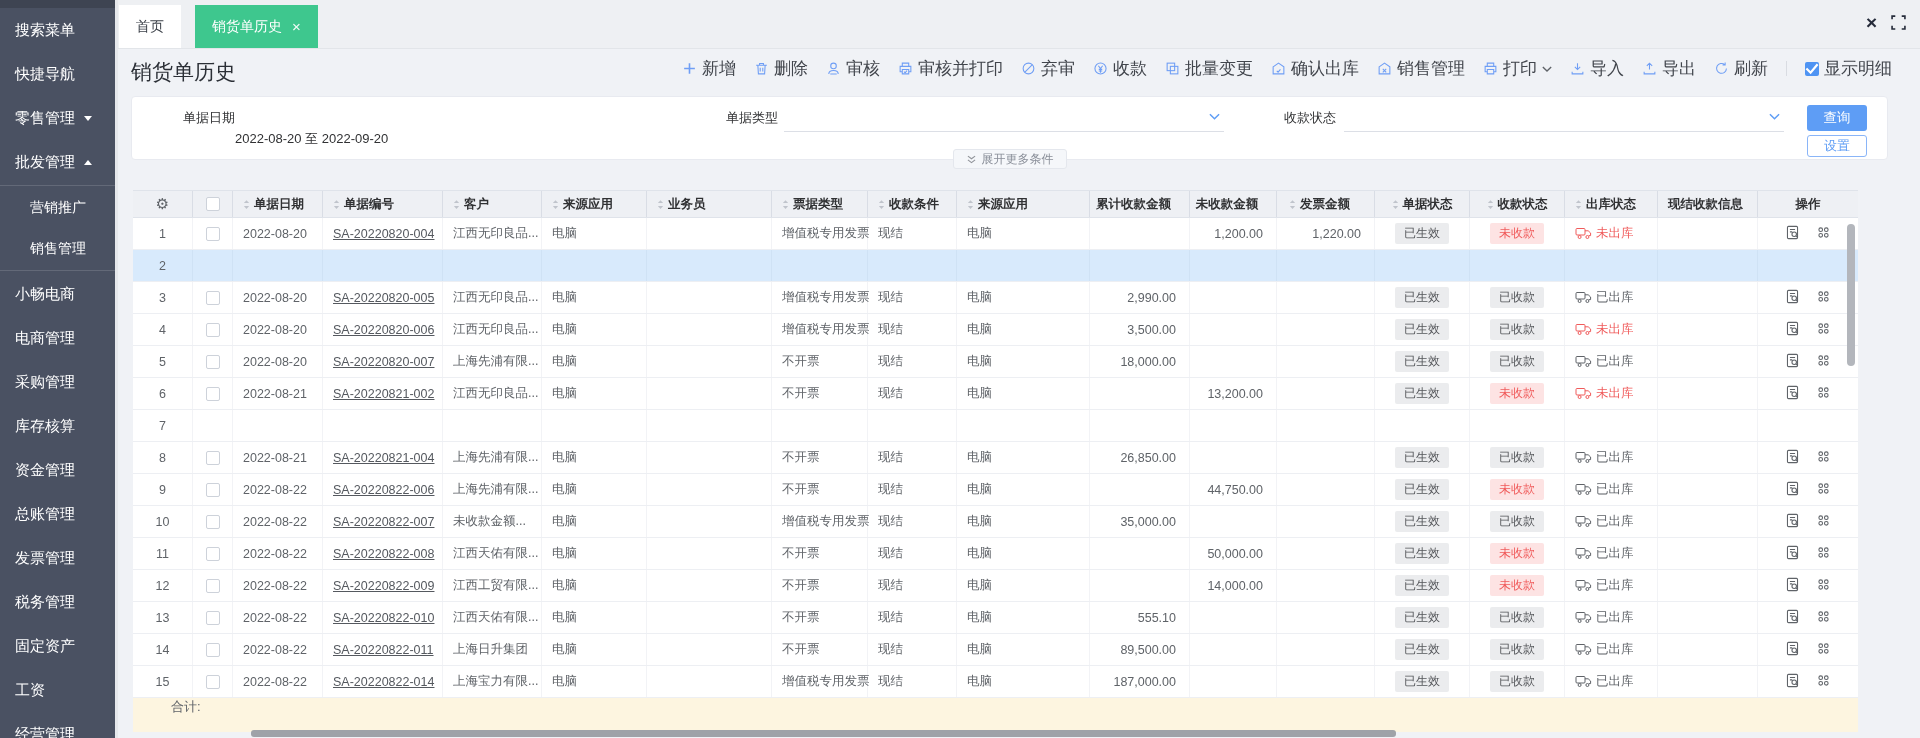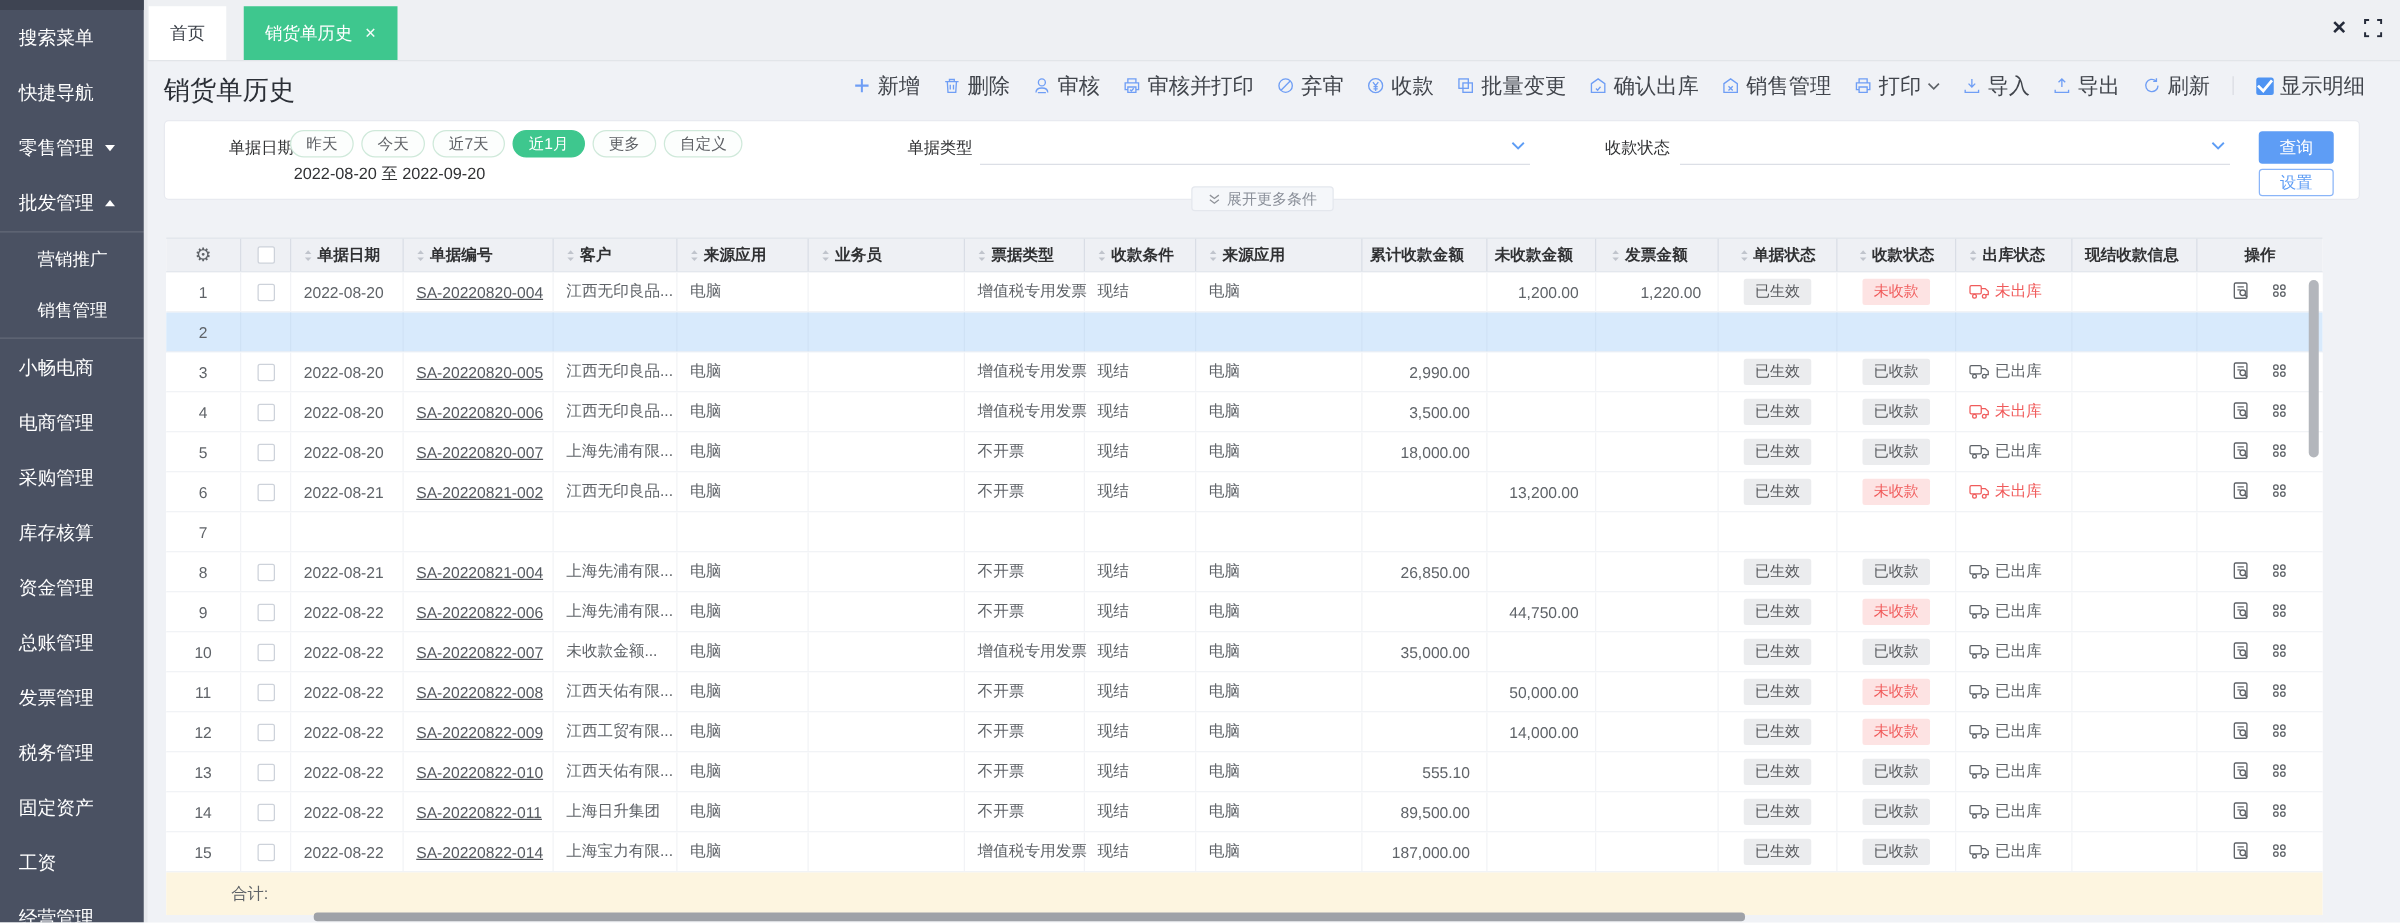--- a/index.html
+++ b/index.html
@@ -67,21 +67,21 @@
   .td:last-child { border-right:none; }
   .cbx { width:14px; height:14px; border:1px solid #cdd2da; border-radius:2px; background:#fff; cursor:pointer; }
   .doclink { text-decoration:underline; color:#55595f; cursor:pointer; }
   .badge { display:inline-block; padding:3px 9px; font-size:12px; background:#ebecee; color:#54565a; border-radius:2px; line-height:1.2; }
   .badge.danger { background:#fde3e3; color:#f05b5b; }
   .outstat { display:flex; align-items:center; gap:4px; color:#5f6368; }
   .outstat.danger { color:#f05b5b; }
   .outstat svg { width:17px; height:13px; }
   .ops { display:flex; gap:16px; justify-content:center; align-items:center; width:100%; }
   .ops svg { width:15px; height:15px; color:#5f6368; cursor:pointer; }
-  .summary-row { display:flex; align-items:center; height:34px; background:#fdf5e0; font-size:13px; color:#5f6368; padding-left:52px; }
+  .summary-row { display:flex; align-items:flex-start; height:34px; background:#fdf5e0; font-size:13px; color:#5f6368; padding-left:38px; }
 
   .vscroll { position:absolute; left:1847px; top:224px; width:8px; height:142px; background:#b3b6bc; border-radius:4px; z-index:6; cursor:pointer; }
   .hscroll { position:absolute; left:251px; top:730px; width:1145px; height:7px; background:#9fa2a8; border-radius:3px; z-index:6; cursor:pointer; }
 </style>
 </head>
 <body>
 
 <div class="sidebar">
   <div class="sidebar-top"></div>
   <div id="side-items">
@@ -288,28 +288,20 @@
         <svg width="10" height="8" viewBox="0 0 10 8">
           <path d="M1 4l3 3 5-6" stroke="#fff" stroke-width="1.6" fill="none"></path>
         </svg>
       </span>
       <span class="lbl">显示明细</span>
     </div>
   </div>
 
 <div class="filter-panel">
   <span class="f-label" style="left:51px; top:12px;">单据日期</span>
-  <div class="pills" id="pills">
-      <div class="pill">昨天</div>
-      <div class="pill">今天</div>
-      <div class="pill">近7天</div>
-      <div class="pill active">近1月</div>
-      <div class="pill">更多</div>
-      <div class="pill">自定义</div>
-    </div>
   <span class="f-daterange">2022-08-20 至 2022-09-20</span>
 
   <span class="f-label" style="left:594px; top:12px;">单据类型</span>
   <div class="uselect" style="left:652px; width:440px;">
     <svg viewBox="0 0 12 8">
         <path d="M1 1.5l5 5 5-5" stroke="currentColor" stroke-width="1.6" fill="none"></path>
       </svg>
   </div>
 
   <span class="f-label" style="left:1152px; top:12px;">收款状态</span>

